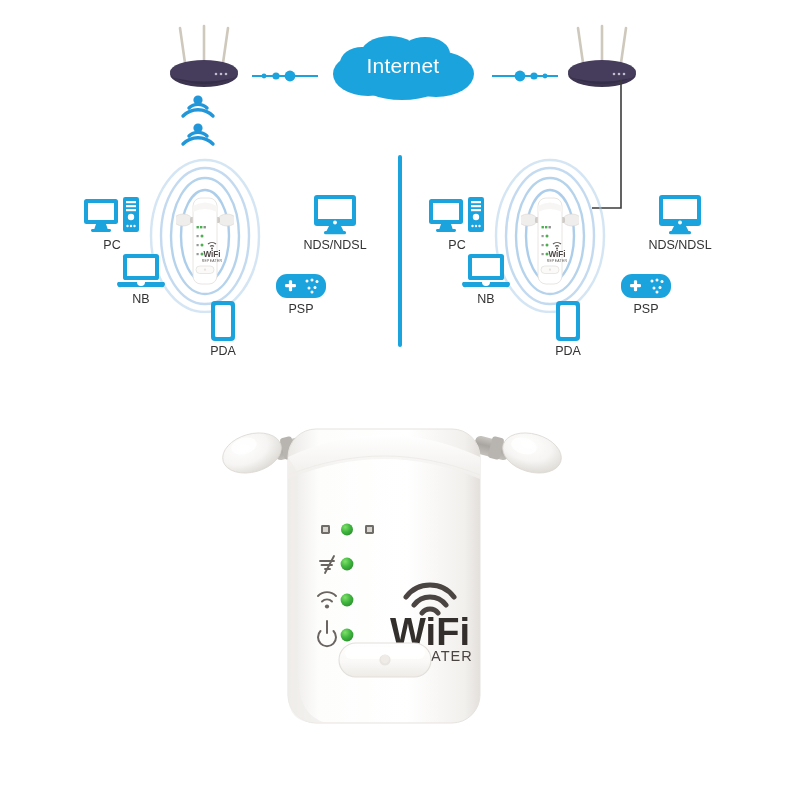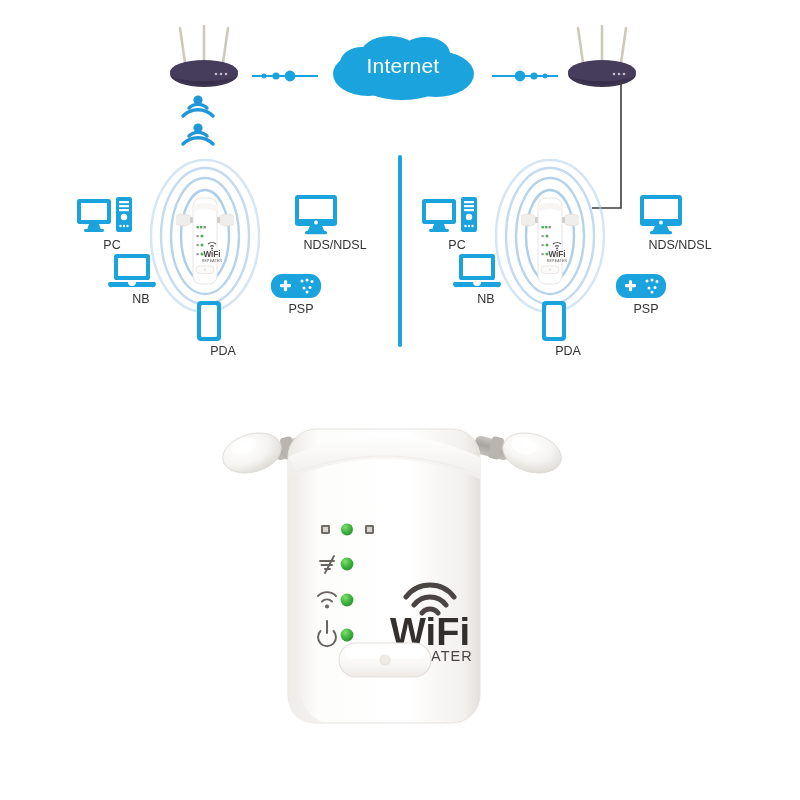--- a/index.html
+++ b/index.html
@@ -10,21 +10,21 @@
 
   
   .cloud{width:150px;height:72px;}
   .cloud-label{position:absolute;left:0;top:0;width:150px;height:72px;
      display:flex;align-items:center;justify-content:center;
      color:#ffffff;font-size:21px;letter-spacing:.2px;}
 
   
   .dev-label{font-size:12.5px;color:#333;text-align:center;white-space:nowrap;
      line-height:1;}
-  .dev{display:flex;flex-direction:column;gap:3px;}
+  .dev{display:flex;flex-direction:column;align-items:center;gap:3px;}
 
   
   .divider{width:4px;background:#1ba3dd;border-radius:2px;}
 
   
   .cable{stroke:#3c3c3c;stroke-width:1.6;fill:none;}
 </style>
 </head>
 <body>
 

